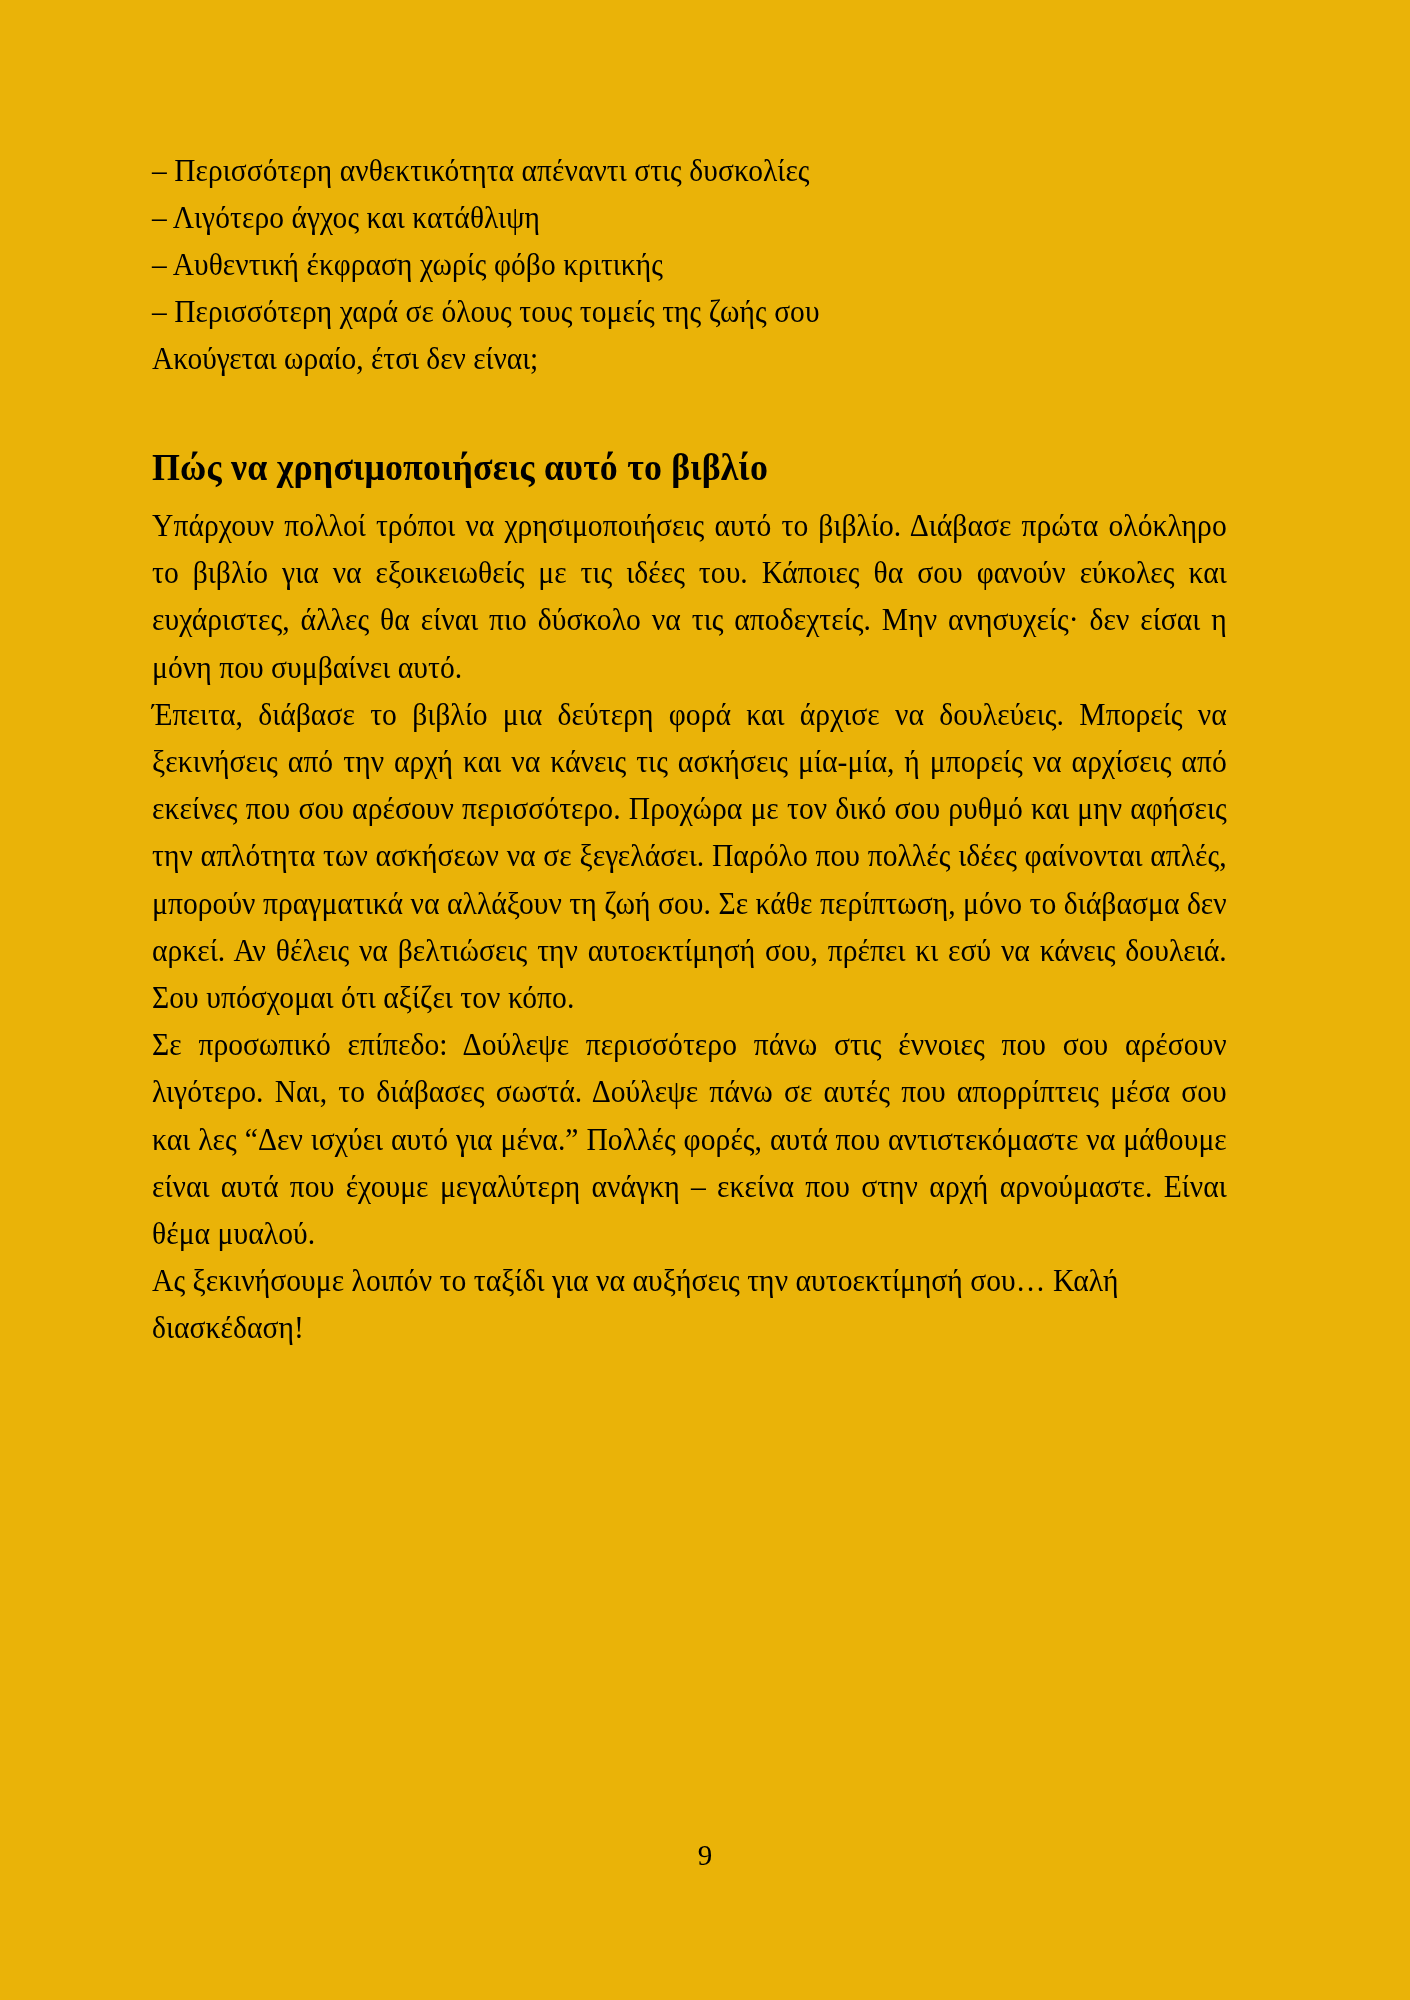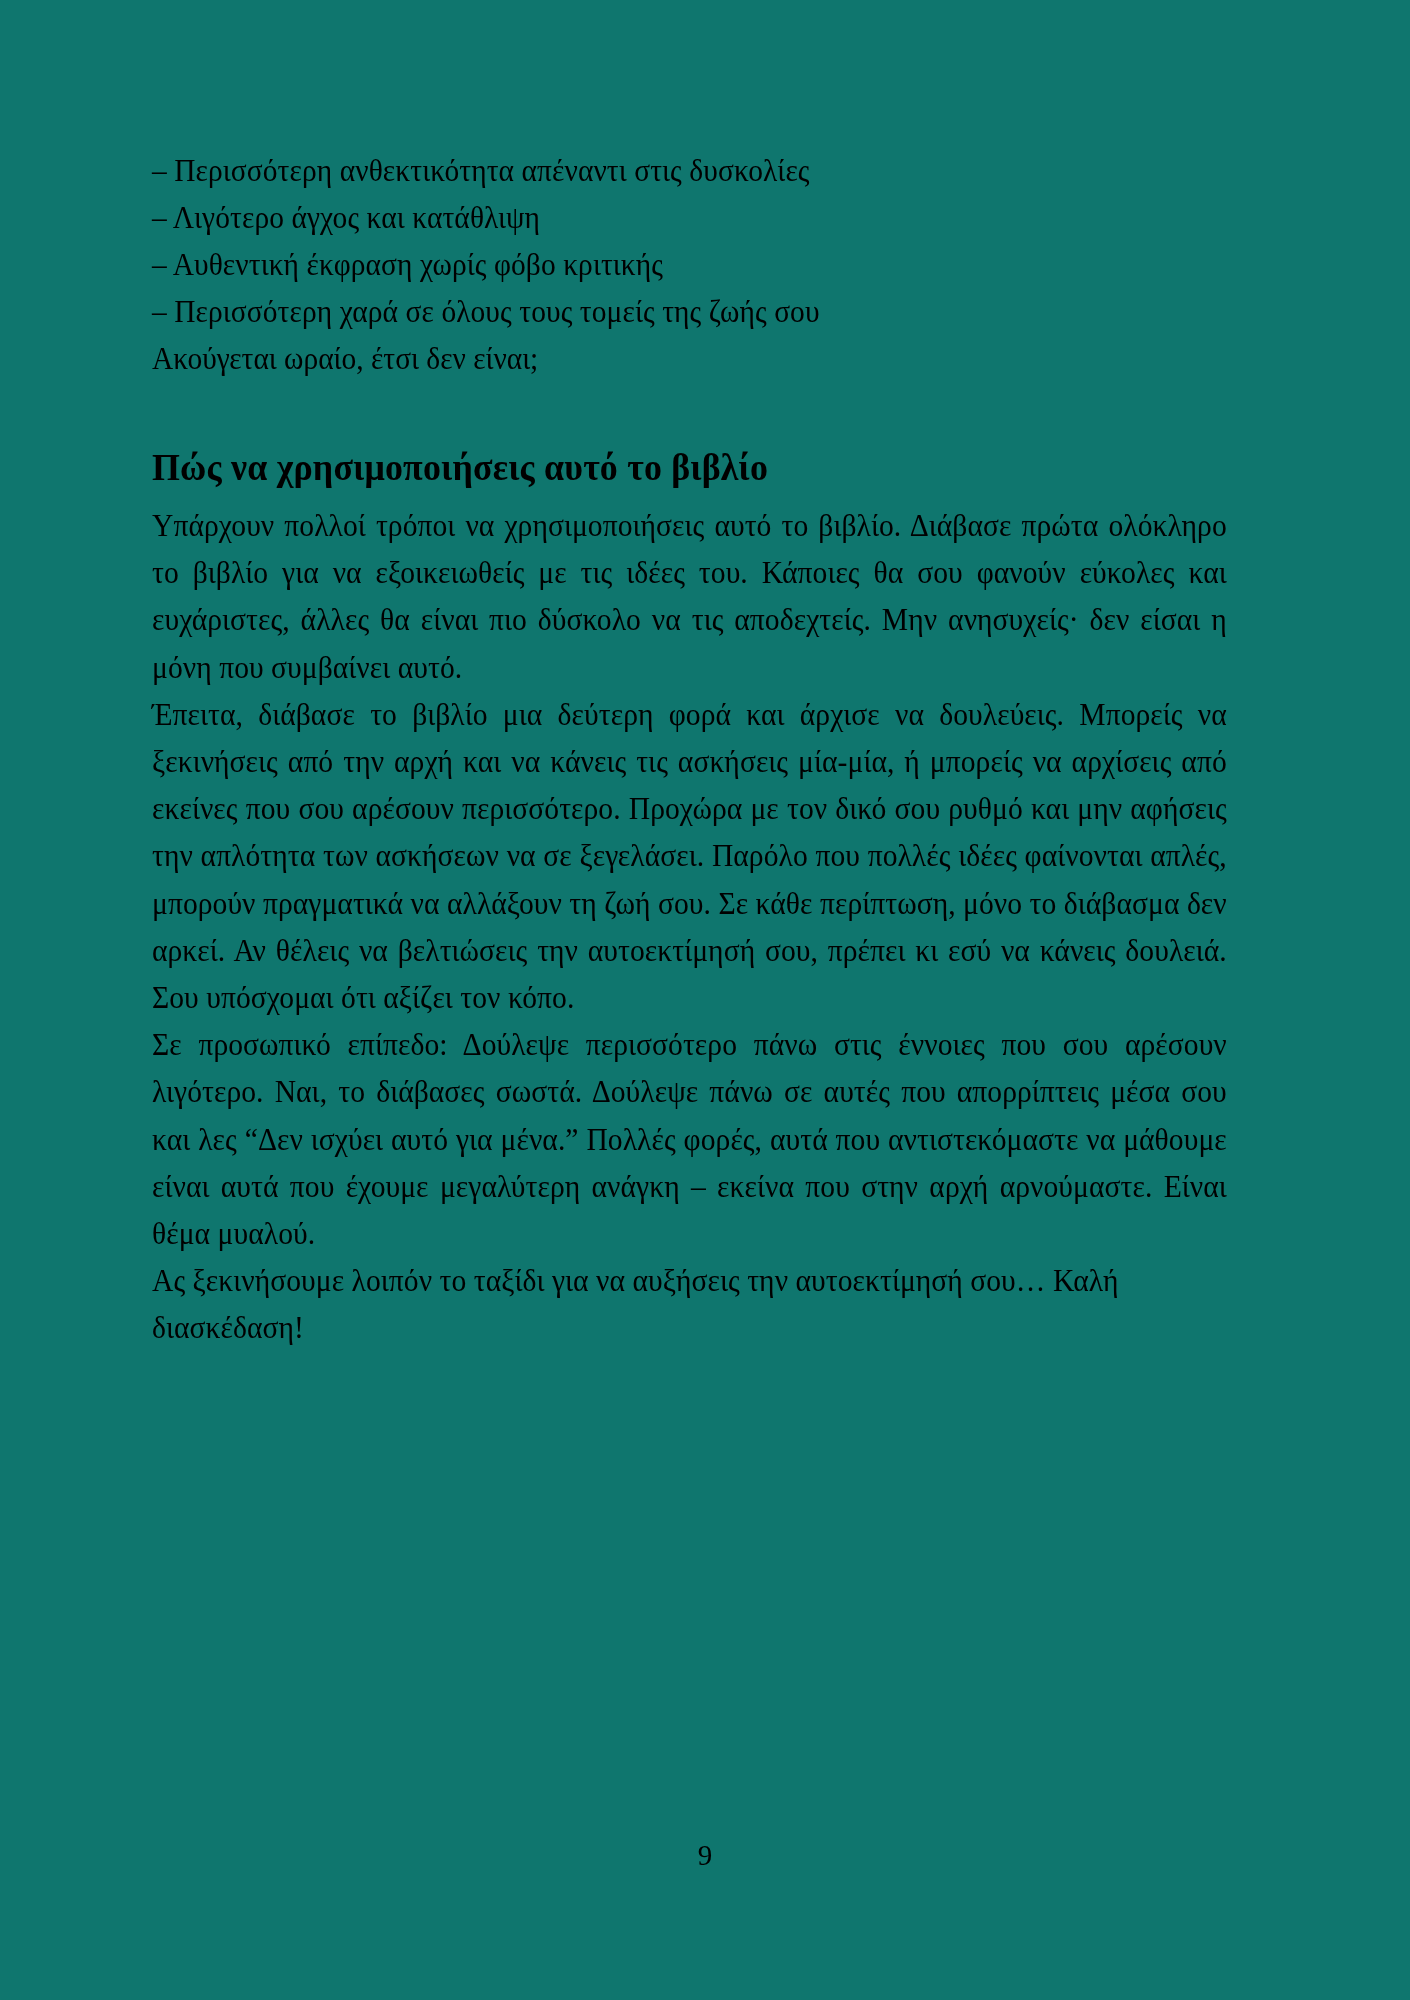--- a/index.html
+++ b/index.html
@@ -9,21 +9,21 @@
     background: #ffffff;
   }
   body {
     font-family: "Liberation Serif", "DejaVu Serif", serif;
     color: #000000;
   }
   .page {
     position: relative;
     width: 1410px;
     height: 2000px;
-    background: #0f766e;
+    background: #eab308;
     margin: 0 auto;
     overflow: hidden;
     box-sizing: border-box;
   }
   .content {
     position: absolute;
     left: 152px;
     top: 148px;
     width: 1108px;
   }

